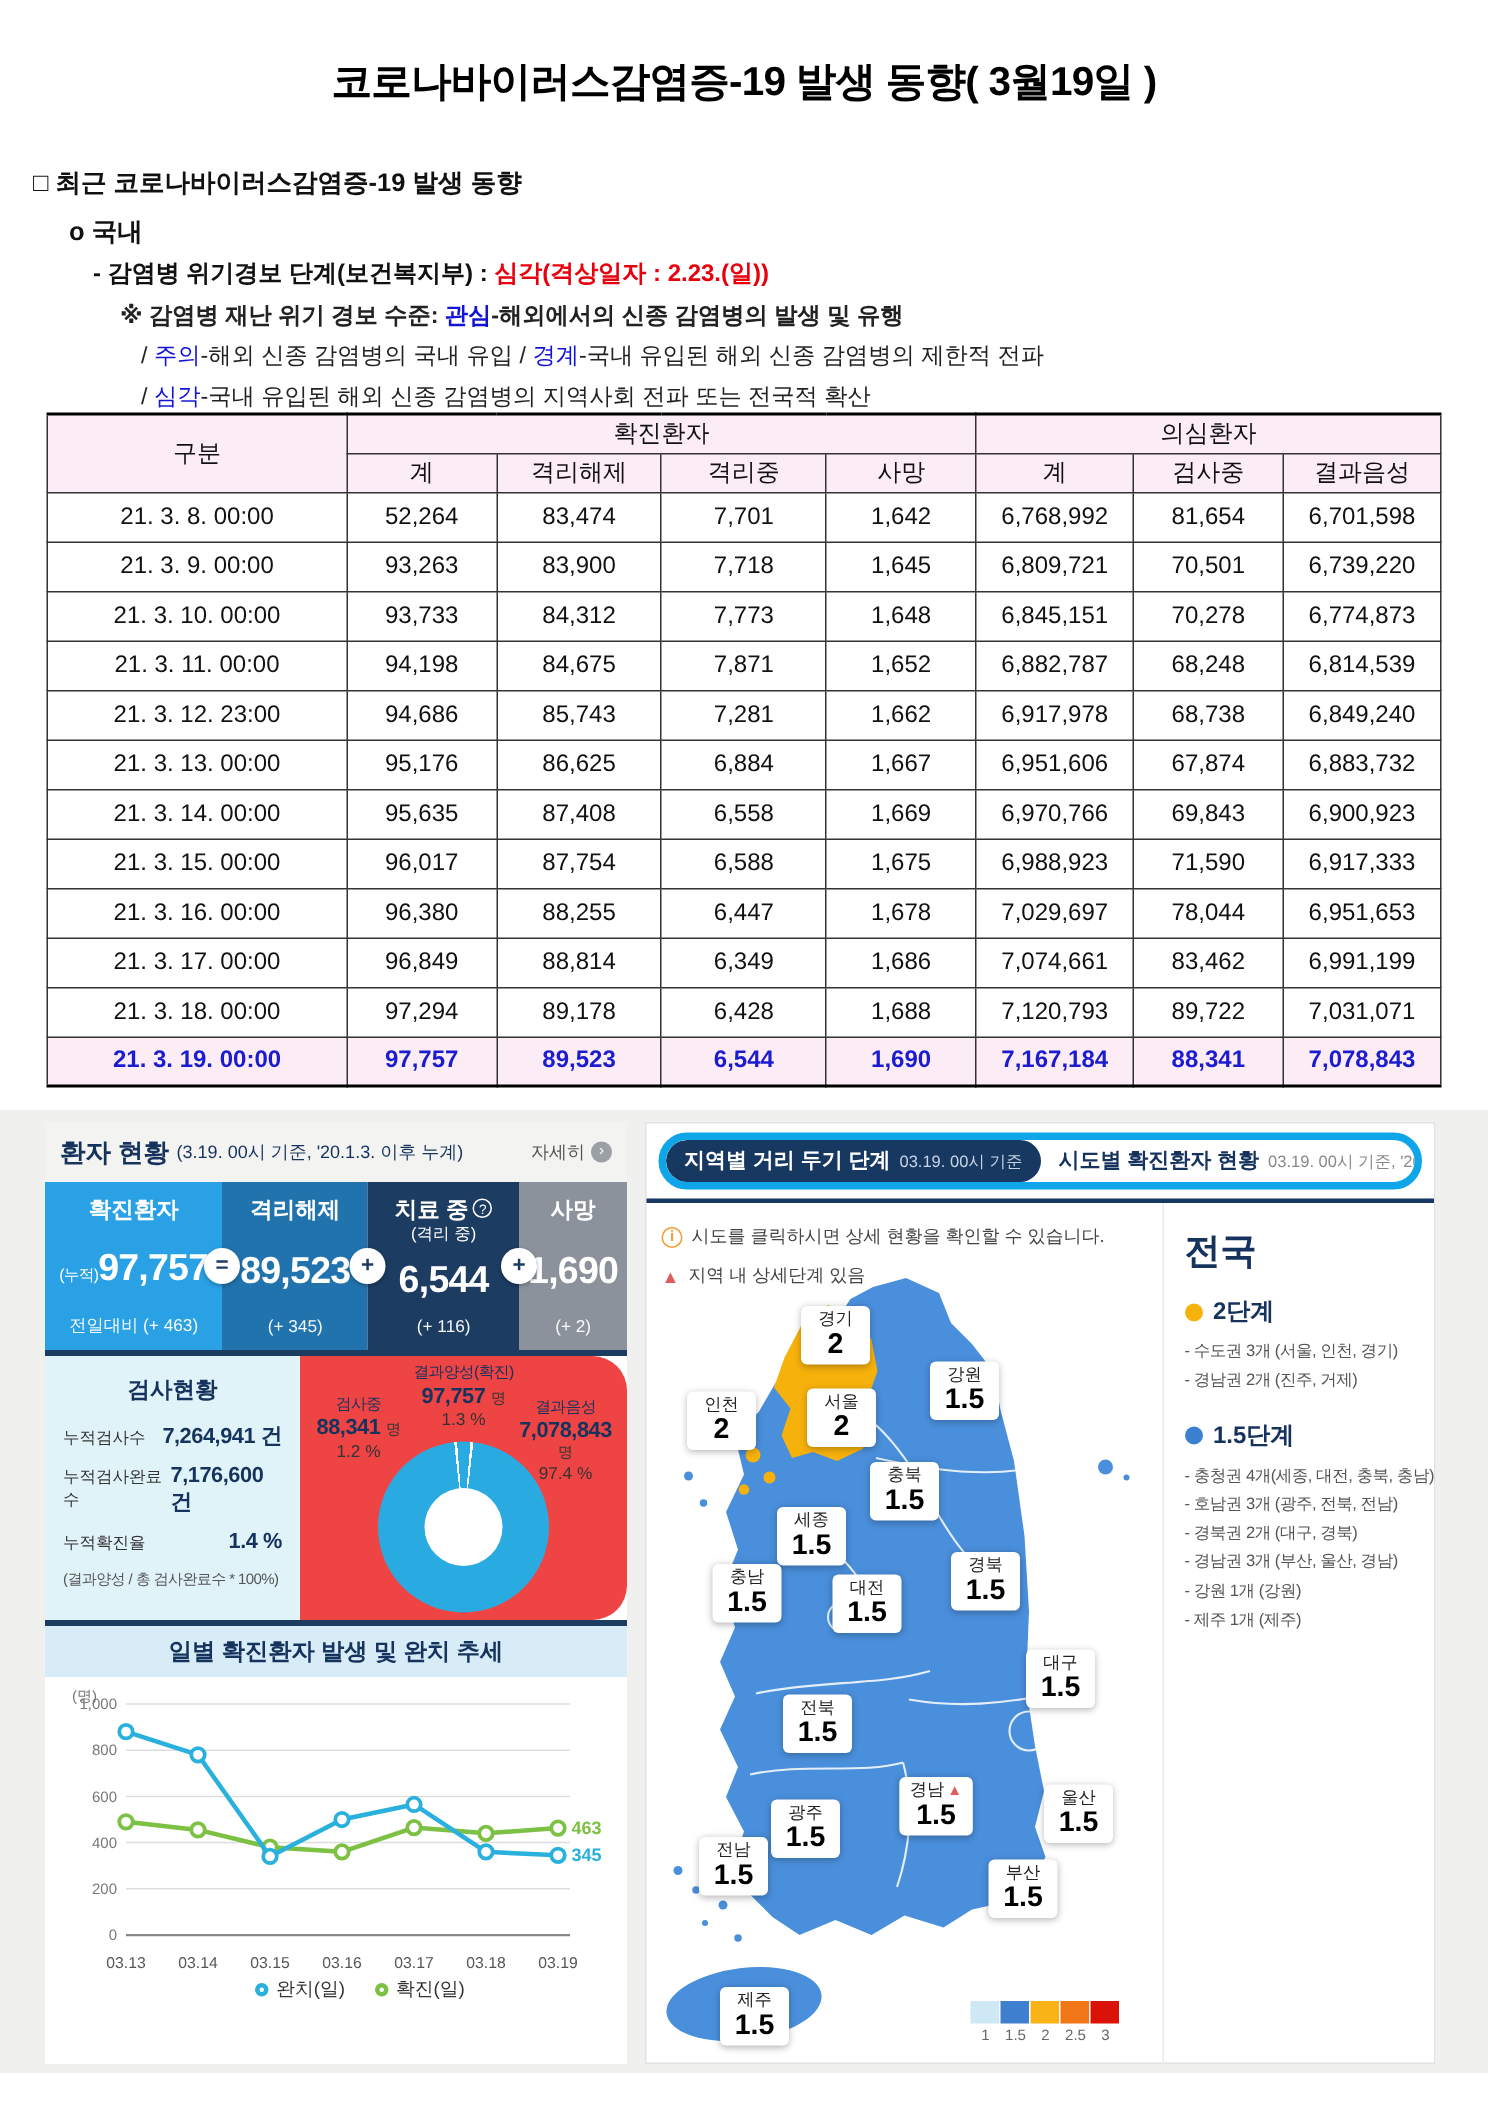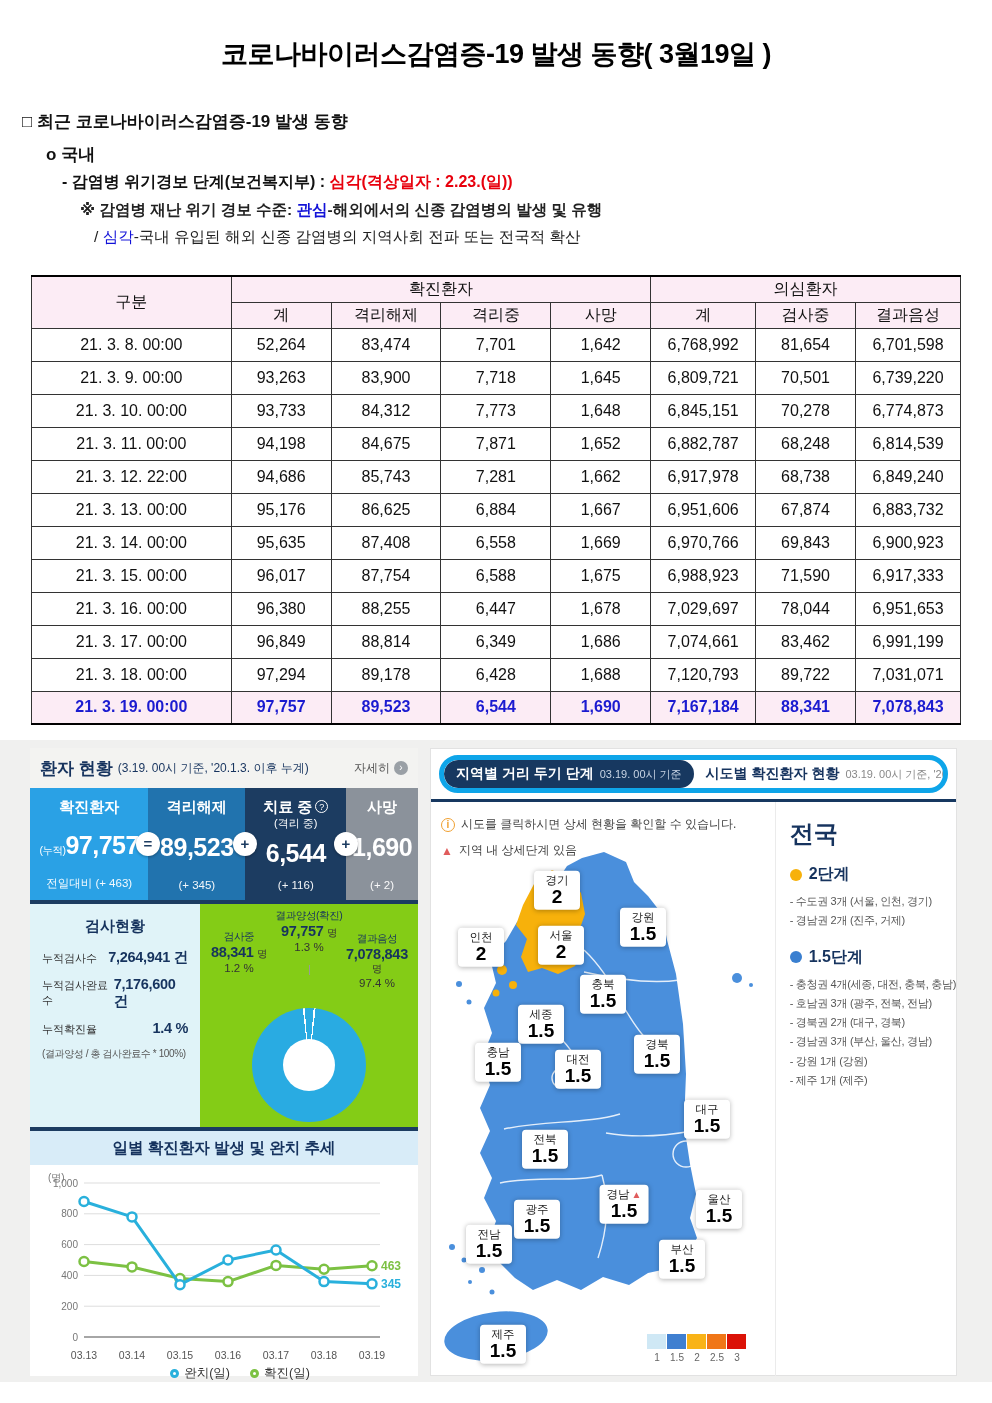--- a/index.html
+++ b/index.html
@@ -56,21 +56,21 @@
   .card .c-val .pfx { font-size:10.5px; font-weight:normal; }
   .card .c-delta { font-size:11.5px; margin-top:auto; color:rgba(255,255,255,.95); }
   .card .help { display:inline-block; width:13px; height:13px; border:1px solid #fff; border-radius:50%;
     font-size:9px; line-height:12px; text-align:center; vertical-align:2px; margin-left:3px; font-weight:normal; }
   .c1{ width:30.5%; } .c2{ width:25%; } .c3{ width:26%; } .c4{ width:18.5%; }
   .op { position:absolute; top:44px; width:24px; height:24px; background:#fff; border-radius:50%;
     color:#1c3c61; font-weight:bold; font-size:15px; line-height:24px; text-align:center;
     box-shadow:0 1px 3px rgba(0,0,0,.3); z-index:3; }
   .op1{ left:106px; } .op2{ left:203px; } .op3{ left:304px; }
   .navy-div { height:4px; background:#1c3c61; }
-  .lp-test { height:223px; display:flex; background:#84cc16; }
+  .lp-test { height:176px; display:flex; background:#ef4444;border-radius:23px; }
   .test-left { width:170px; background:#e0f3f8; padding:13px 12px 0 12px; }
   .test-left .t-title { text-align:center; font-size:15px; font-weight:bold; color:#16335e; margin-bottom:12px; }
   .t-row { display:flex; justify-content:space-between; align-items:baseline; margin-bottom:9px; }
   .t-row .t-lab { font-size:11px; color:#333; }
   .t-row .t-val { font-size:14.5px; font-weight:bold; color:#16335e; letter-spacing:-0.3px; }
   .t-foot { font-size:10px; color:#555; margin-top:10px; letter-spacing:-0.4px; }
   .test-right { flex:1; position:relative; }
   .donut { position:absolute; left:50%; bottom:5px; margin-left:-57px; width:114px; height:114px; border-radius:50%; }
   .donut::after { content:""; position:absolute; left:50%; top:50%; width:52px; height:52px;
     margin:-26px 0 0 -26px; background:#fff; border-radius:50%; }
@@ -134,20 +134,21 @@
 
 <div>
 
   <h1 class="page-title">코로나바이러스감염증-19 발생 동향( 3월19일 )</h1>
 
   <div class="intro">
     <div class="l1"><span>□</span> <span>최근 코로나바이러스감염증-19 발생 동향</span></div>
     <div class="l2"><span>o</span> <span>국내</span></div>
     <div class="l3"><span>- 감염병 위기경보 단계(보건복지부) : </span><span class="red">심각(격상일자 : 2.23.(일))</span></div>
     <div class="l4"><span>※ 감염병 재난 위기 경보 수준: </span><span class="blue">관심</span><span>-해외에서의 신종 감염병의 발생 및 유행</span></div>
+    <div class="l5"><span>/ </span><span class="blue">주의</span><span>-해외 신종 감염병의 국내 유입 / </span><span class="blue">경계</span><span>-국내 유입된 해외 신종 감염병의 제한적 전파</span></div>
     <div class="l6"><span>/ </span><span class="blue">심각</span><span>-국내 유입된 해외 신종 감염병의 지역사회 전파 또는 전국적 확산</span></div>
   </div>
 
   <table class="trend">
     <colgroup>
       <col style="width:200px">
         <col style="width:100px">
         <col style="width:110px">
         <col style="width:110px">
       <col style="width:100px">
@@ -206,21 +207,21 @@
           <td>21. 3. 11. 00:00</td>
           <td>94,198</td>
           <td>84,675</td>
           <td>7,871</td>
           <td>1,652</td>
           <td>6,882,787</td>
           <td>68,248</td>
           <td>6,814,539</td>
         </tr>
         <tr>
-          <td>21. 3. 12. 22:00</td>
+          <td>21. 3. 12. 23:00</td>
           <td>94,686</td>
           <td>85,743</td>
           <td>7,281</td>
           <td>1,662</td>
           <td>6,917,978</td>
           <td>68,738</td>
           <td>6,849,240</td>
         </tr>
         <tr>
           <td>21. 3. 13. 00:00</td>

